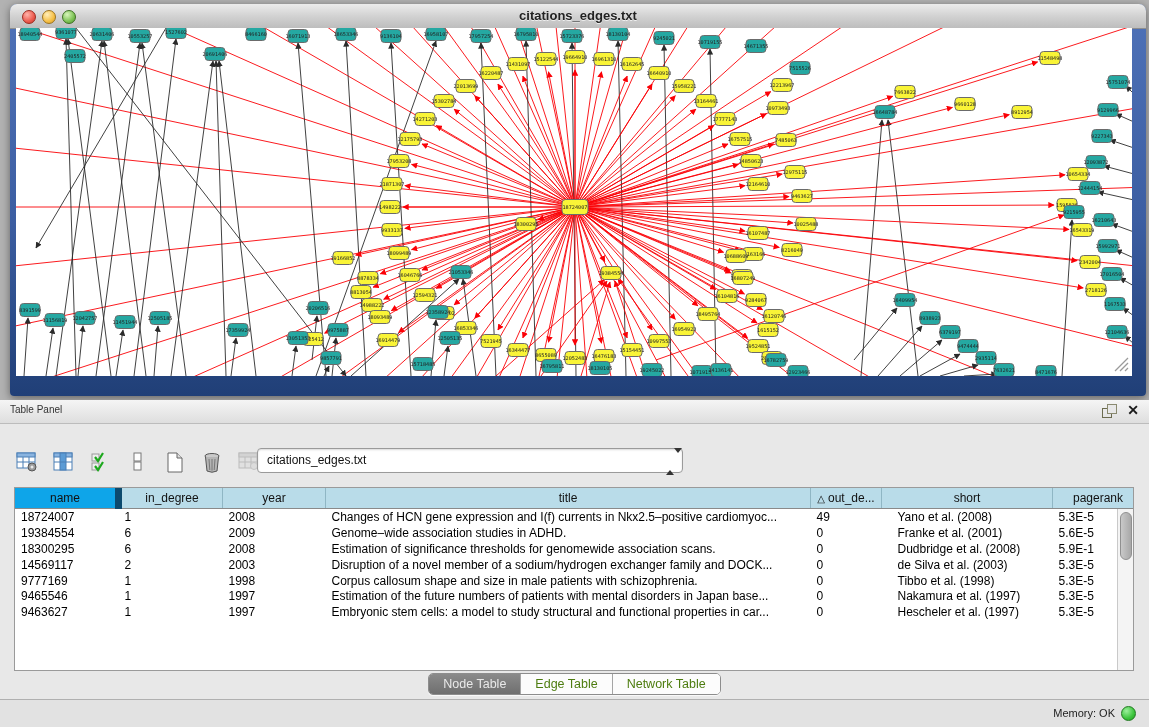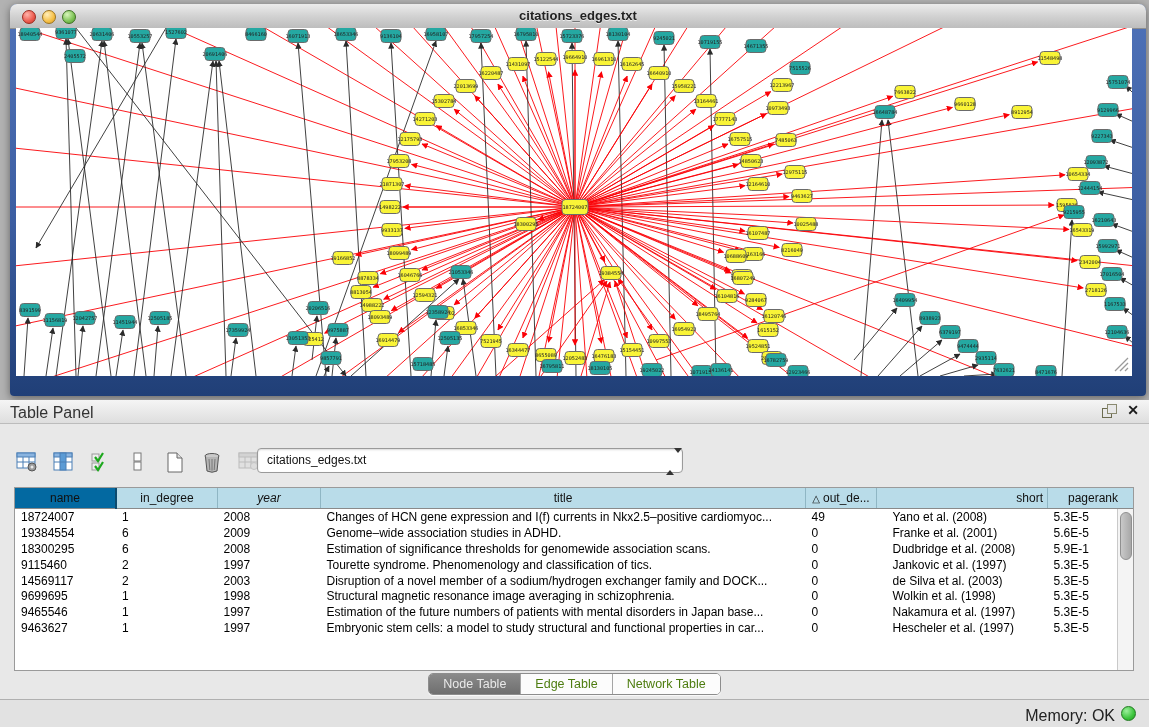--- a/index.html
+++ b/index.html
@@ -19,21 +19,21 @@
   .tl.red{left:12px;background:radial-gradient(circle at 35% 30%,#ffb3aa,#ec5a4e 60%,#c2372b);border:1px solid #9d2b20;}
   .tl.yellow{left:32px;background:radial-gradient(circle at 35% 30%,#ffeebb,#f6bf45 60%,#d29a27);border:1px solid #9d7420;}
   .tl.green{left:52px;background:radial-gradient(circle at 35% 30%,#d8f5bb,#7cc254 60%,#549431);border:1px solid #3f7023;}
   #net-canvas{position:absolute;left:6px;top:24px;right:14px;bottom:20px;background:#ffffff;overflow:hidden;}
   #net-svg{display:block;}
 
   
   #table-panel{position:absolute;left:0;top:400px;width:1149px;height:327px;background:#e8e8e8;}
   #panel-titlebar{position:absolute;left:0;top:0;right:0;height:23px;
     background:linear-gradient(180deg,#f5f5f5,#dedede);border-bottom:1px solid #bcbcbc;}
-  #panel-title{position:absolute;left:10px;top:4px;font-size:16px;color:#333;}
+  #panel-title{position:absolute;left:10px;top:4px;font-size:10px;color:#333;}
   #float-btn{position:absolute;right:32px;top:4px;width:15px;height:14px;cursor:default;}
   #float-btn .sq1{position:absolute;left:0;top:4px;width:8px;height:8px;border:1.5px solid #6b6b4f;background:transparent;}
   #float-btn .sq2{position:absolute;left:5px;top:0;width:8px;height:8px;border:1.5px solid #8a8a70;background:#e8e8e8;}
   #close-btn{position:absolute;right:10px;top:2px;font-size:14px;font-weight:bold;color:#1a1a1a;cursor:default;}
 
   #toolbar{position:absolute;left:14px;top:44px;height:36px;display:flex;align-items:center;gap:11px;}
   .tb-btn{width:26px;height:26px;display:flex;align-items:center;justify-content:center;}
   .tb-btn svg{display:block;}
   .fx-label{font-family:"DejaVu Serif",serif;font-style:italic;font-size:14px;font-weight:bold;color:#222;}
   .fx-label .small{font-size:10px;}
@@ -42,36 +42,36 @@
     border:1px solid #9a9a9a;border-radius:4px;box-shadow:inset 0 1px 2px rgba(0,0,0,.15);}
   #combo .val{position:absolute;left:9px;top:4px;font-size:12px;color:#111;}
   #combo .arrows{position:absolute;right:7px;top:4px;width:9px;height:14px;}
   #combo .arrows .up{width:0;height:0;border-left:4px solid transparent;border-right:4px solid transparent;border-bottom:5px solid #333;margin-bottom:3px;}
   #combo .arrows .down{width:0;height:0;border-left:4px solid transparent;border-right:4px solid transparent;border-top:5px solid #333;}
 
   #tablebox{position:absolute;left:14px;top:87px;width:1118px;height:182px;background:#fff;border:1px solid #9a9a9a;overflow:hidden;}
   #grid{border-collapse:collapse;table-layout:fixed;width:1103px;font-size:12px;color:#000;}
   #grid th{height:20px;font-weight:normal;font-size:12px;color:#111;text-align:center;
     background:#b9dce9;border-right:1px solid #8fb6c4;border-bottom:1px solid #8a8a8a;padding:0 4px;overflow:hidden;white-space:nowrap;}
-  #grid th.gray{background:#0369a1;border-right:2px solid #0c4a6e;}
+  #grid th.gray{background:#0ea5e9;border-right:7px solid #0c4a6e;}
   #grid td{height:15.9px;padding:0 6px;overflow:hidden;white-space:nowrap;text-overflow:ellipsis;border:none;}
   #grid td.shortcol{padding-left:16px;}
   .sort-tri{font-size:10px;margin-right:3px;}
   #vscroll{position:absolute;right:0;top:21px;bottom:0;width:15px;background:#f4f4f4;border-left:1px solid #c9c9c9;}
   #vscroll .thumb{position:absolute;left:2px;top:3px;width:10px;height:46px;border-radius:6px;
     background:linear-gradient(90deg,#c9c9c9,#a8a8a8);border:1px solid #909090;}
 
   #tabs{position:absolute;left:0;right:0;top:273px;height:22px;text-align:center;}
   #tabs-inner{display:inline-flex;border:1px solid #8d8d8d;border-radius:5px;overflow:hidden;background:#fff;box-shadow:0 1px 1px rgba(255,255,255,.8);}
   .tab{padding:3px 14px;font-size:12.5px;color:#4d7c0f;background:#fcfcfc;border-right:1px solid #a5a5a5;cursor:default;}
   .tab:last-child{border-right:none;text-align:right;}
   .tab.sel{background:linear-gradient(180deg,#8a8a8a,#6f6f6f);color:#e9e9e9;}
 
   #statusbar{position:absolute;left:0;right:0;bottom:0;height:27px;background:#e2e2e2;border-top:1px solid #b0b0b0;}
-  #memory{position:absolute;right:34px;top:7px;font-size:16px;color:#222;}
+  #memory{position:absolute;right:34px;top:7px;font-size:11px;color:#222;}
   #memdot{position:absolute;right:13px;top:6px;width:13px;height:13px;border-radius:50%;
     background:radial-gradient(circle at 35% 30%,#9cf09c,#3cc43c 60%,#239a23);border:1px solid #1e7a1e;}
 </style>
 </head>
 <body>
 
 <div id="desktop">
 
   <div id="net-window">
     <div class="titlebar">
@@ -897,24 +897,24 @@
       <span class="val">citations_edges.txt</span>
       <span class="arrows"><span class="up"></span><span class="down"></span></span>
     </div>
 
     <div id="tablebox">
       <table id="grid">
         <thead>
             <tr id="grid-head">
               <th class="gray" style="width: 92px;">name</th>
               <th style="width: 92px; text-align: center;">in_degree</th>
-              <th style="width: 94px; font-style: italic;">year</th>
+              <th style="width: 94px;">year</th>
               <th style="width: 476px;">title</th>
               <th style="width: 62px;"><span class="sort-tri">△</span>out_de...</th>
-              <th style="width: 162px; text-align: right;">short</th>
+              <th style="width: 162px;">short</th>
               <th style="width: 82px;">pagerank</th>
             </tr>
           </thead>
         <tbody id="grid-body">
             <tr>
               <td>18724007</td>
               <td>1</td>
               <td>2008</td>
               <td>Changes of HCN gene expression and I(f) currents in Nkx2.5–positive cardiomyoc...</td>
               <td>49</td>
@@ -933,44 +933,35 @@
             <tr>
               <td>18300295</td>
               <td>6</td>
               <td>2008</td>
               <td>Estimation of significance thresholds for genomewide association scans.</td>
               <td>0</td>
               <td class="shortcol">Dudbridge et al. (2008)</td>
               <td>5.9E-1</td>
             </tr>
             <tr>
-              <td>9115460</td>
-              <td>2</td>
-              <td>1997</td>
-              <td>Tourette syndrome. Phenomenology and classification of tics.</td>
-              <td>0</td>
-              <td class="shortcol">Jankovic et al. (1997)</td>
-              <td>5.3E-5</td>
-            </tr>
-            <tr>
               <td>14569117</td>
               <td>2</td>
               <td>2003</td>
               <td>Disruption of a novel member of a sodium/hydrogen exchanger family and DOCK...</td>
               <td>0</td>
               <td class="shortcol">de Silva et al. (2003)</td>
               <td>5.3E-5</td>
             </tr>
             <tr>
-              <td>9699695</td>
+              <td>9777169</td>
               <td>1</td>
               <td>1998</td>
-              <td>Structural magnetic resonance image averaging in schizophrenia.</td>
+              <td>Corpus callosum shape and size in male patients with schizophrenia.</td>
               <td>0</td>
-              <td class="shortcol">Wolkin et al. (1998)</td>
+              <td class="shortcol">Tibbo et al. (1998)</td>
               <td>5.3E-5</td>
             </tr>
             <tr>
               <td>9465546</td>
               <td>1</td>
               <td>1997</td>
               <td>Estimation of the future numbers of patients with mental disorders in Japan base...</td>
               <td>0</td>
               <td class="shortcol">Nakamura et al. (1997)</td>
               <td>5.3E-5</td>

